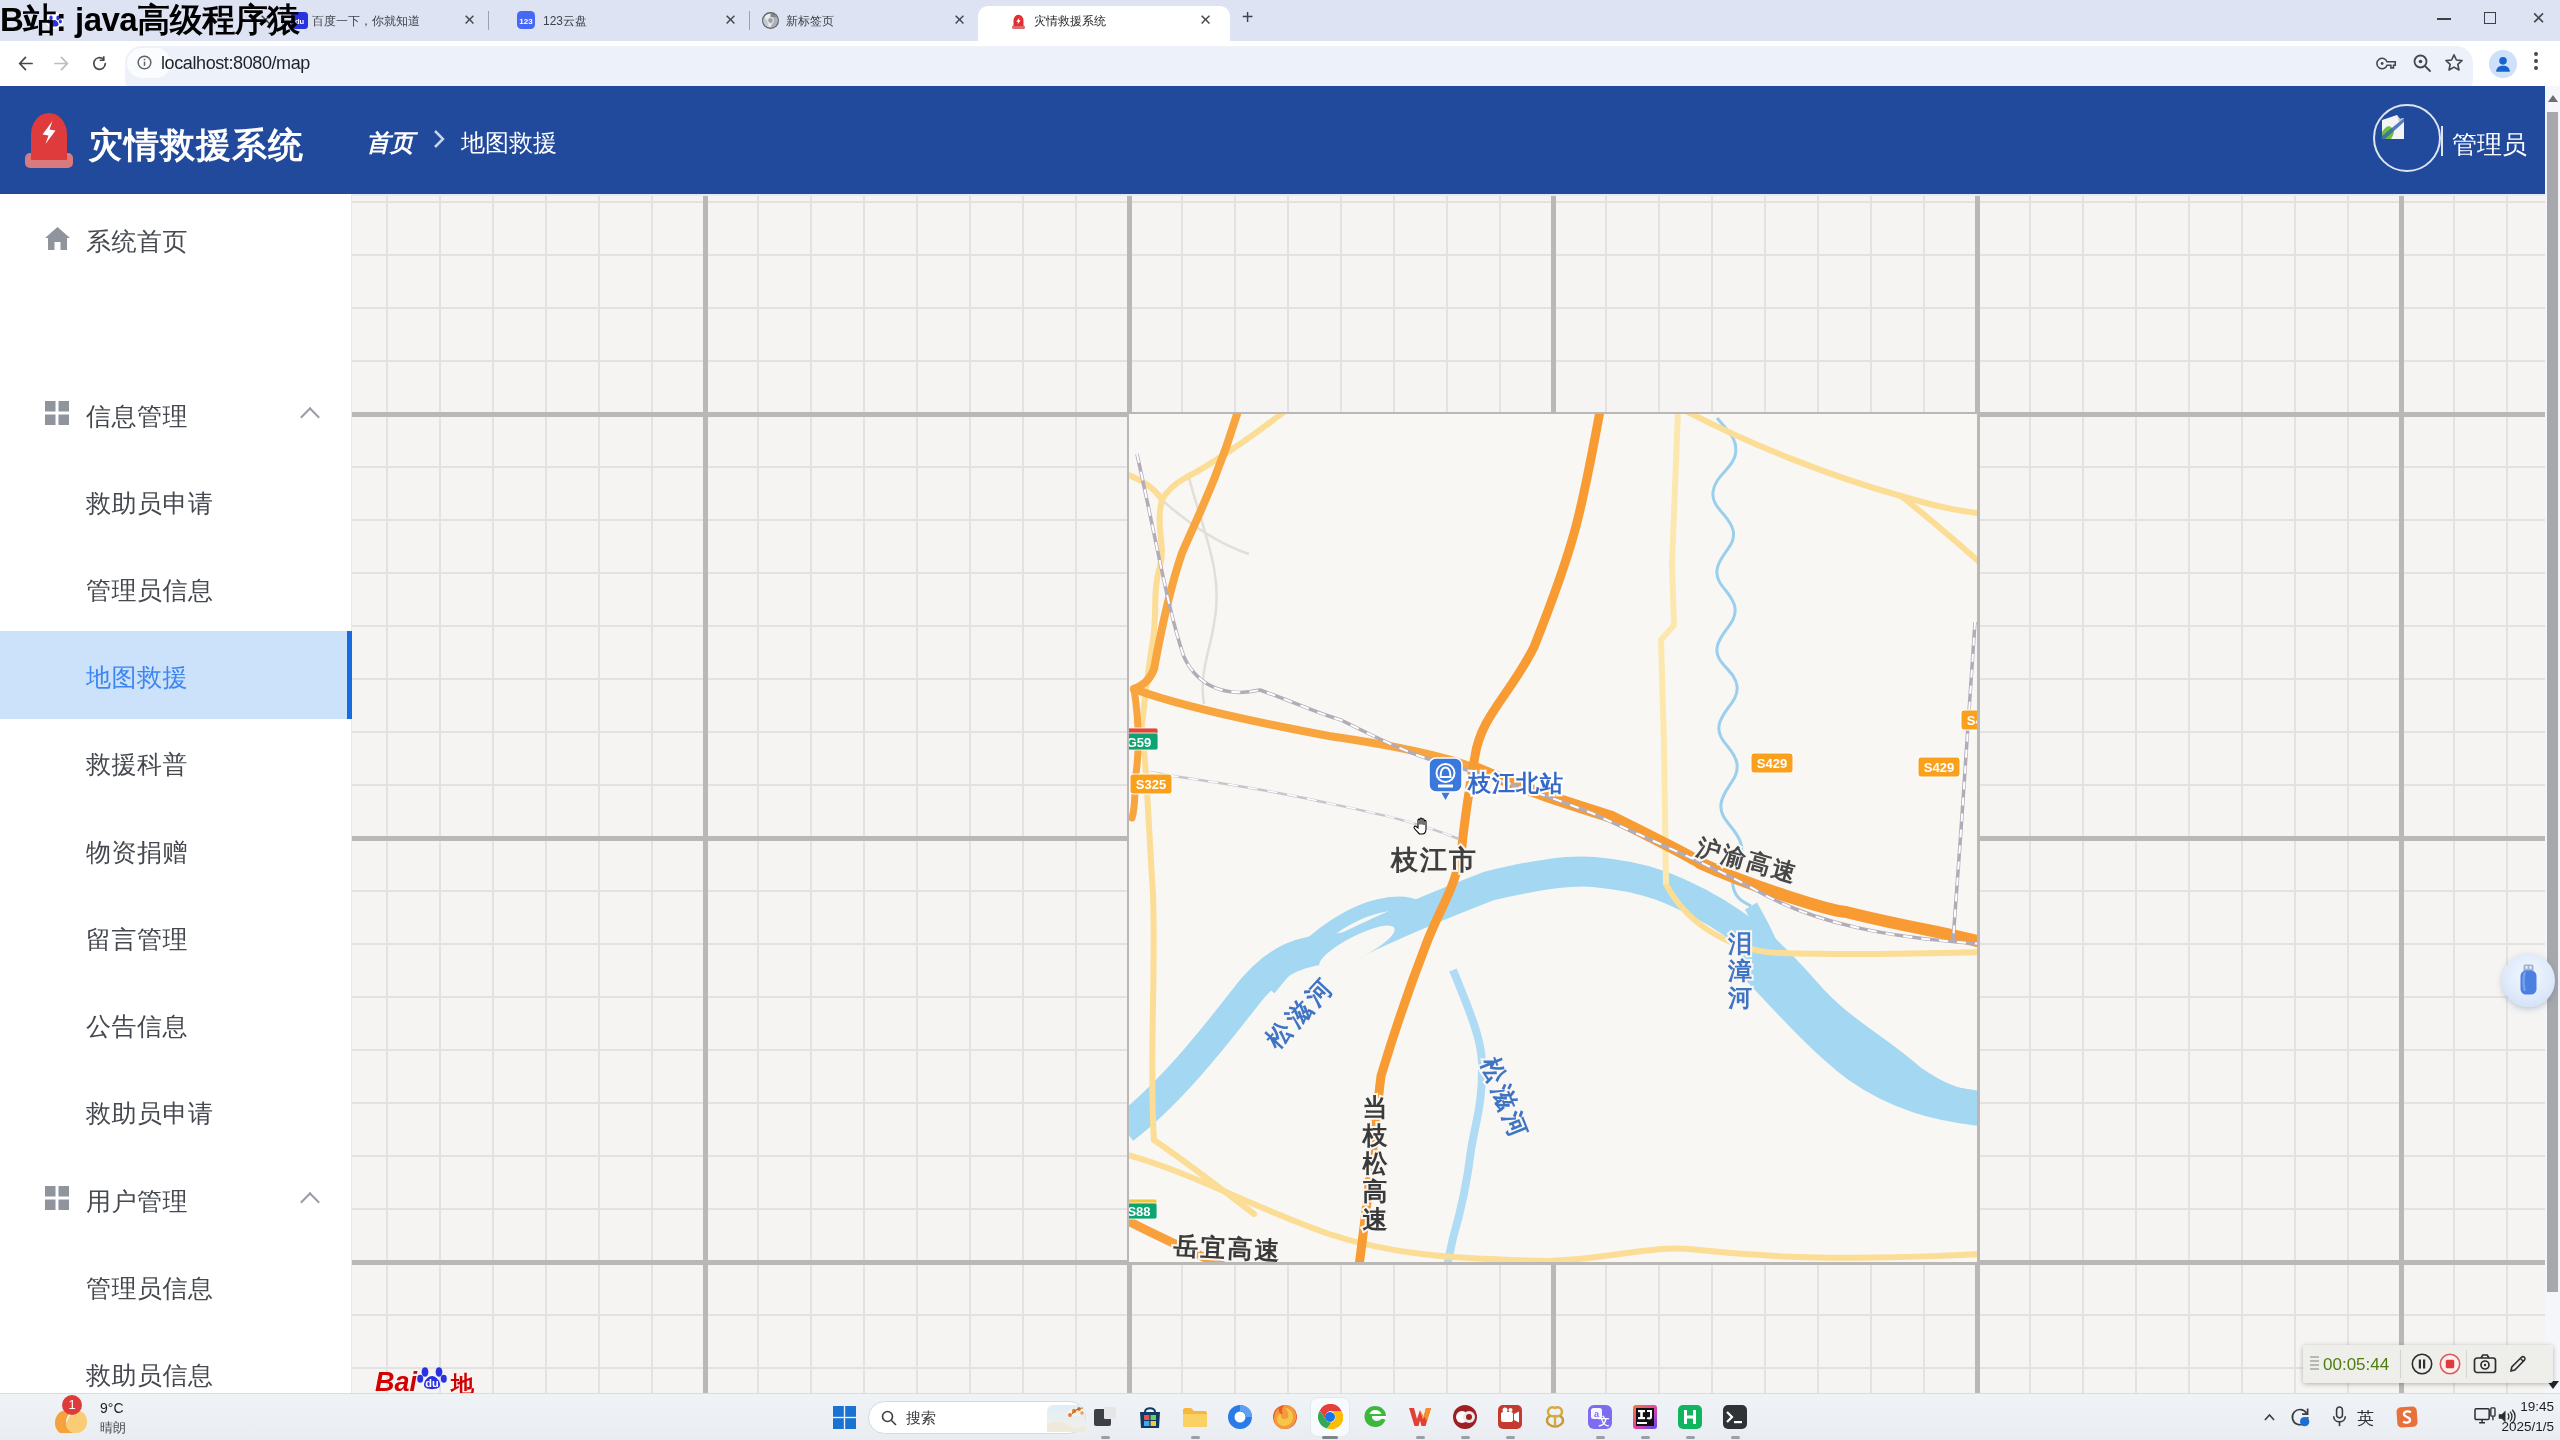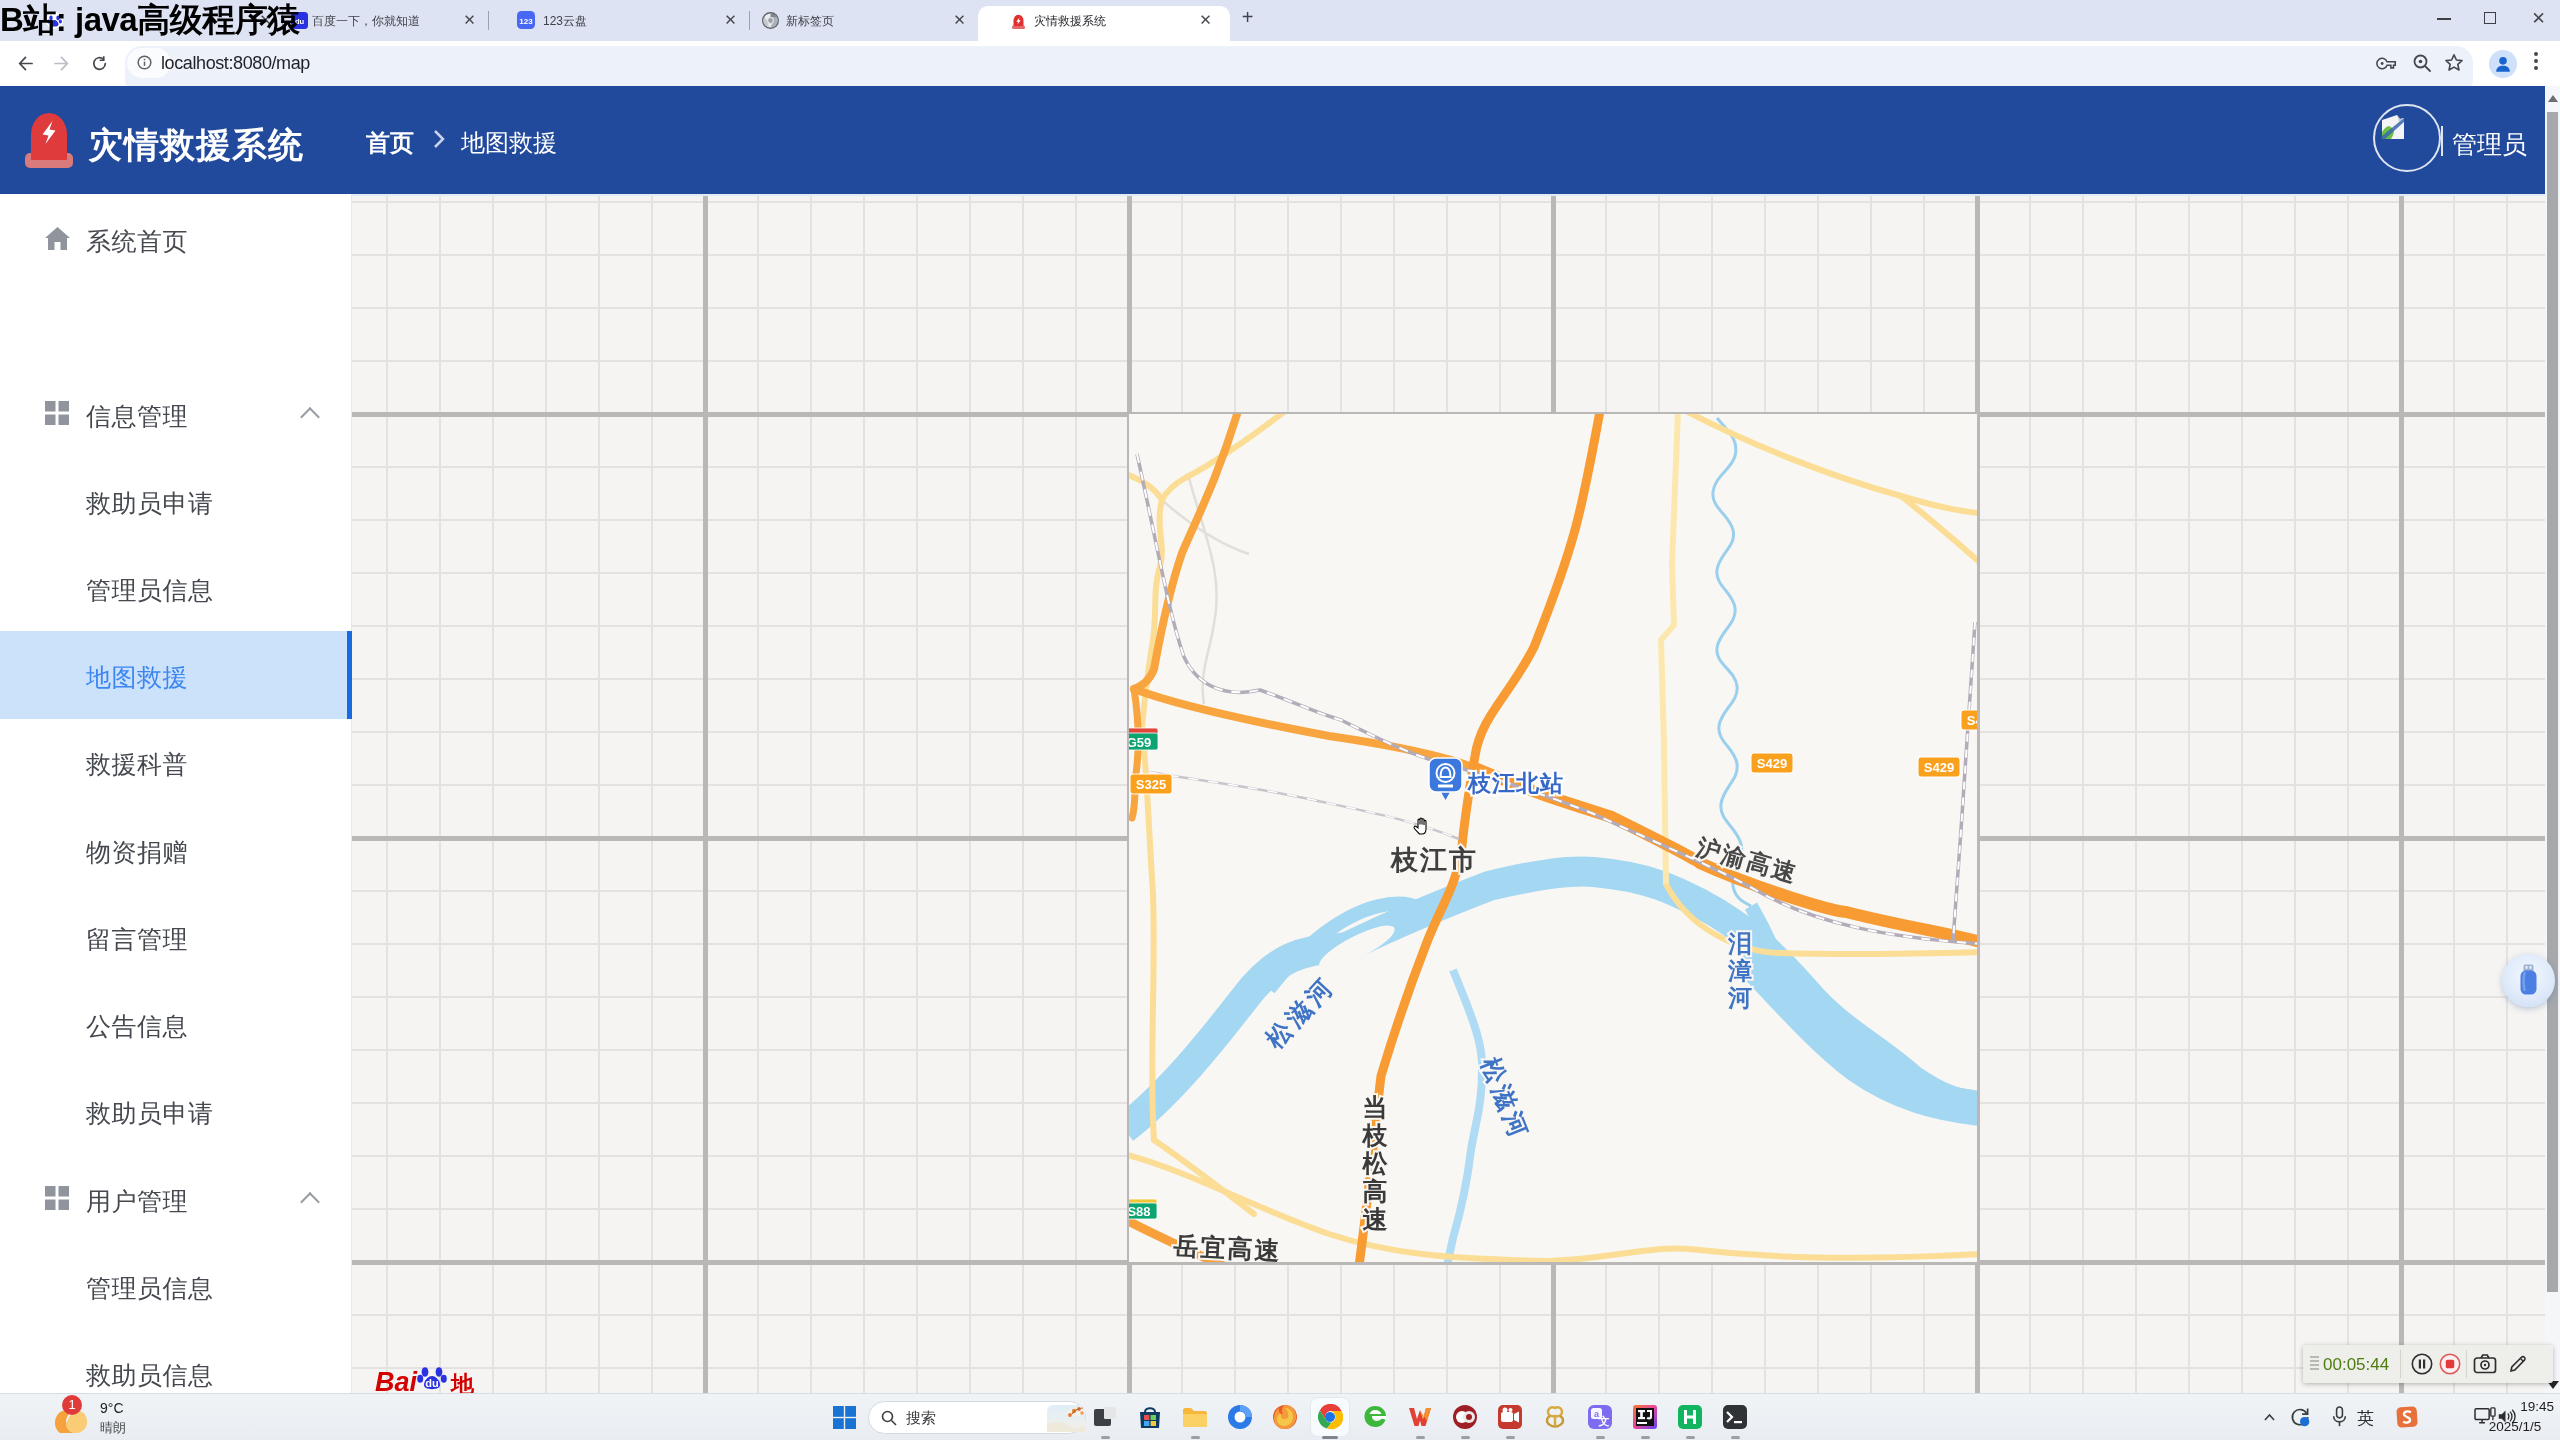--- a/index.html
+++ b/index.html
@@ -134,21 +134,21 @@
     </svg>
   <div style="position:absolute;left:2534px;top:11px;width:4px;height:4px;background:#45484d;border-radius:50%;box-shadow:0 7px 0 #45484d,0 14px 0 #45484d;"></div>
 </div>
 <div id="hdr">
   <svg style="position:absolute;left:24px;top:22px" width="50" height="62" viewBox="0 0 50 62">
       <rect x="1" y="45" width="48" height="15" rx="5" fill="#d97a7c"></rect>
       <path d="M7 52 L7 26 A18 21 0 0 1 43 26 L43 52 Z" fill="#df3a3c"></path>
       <path d="M28.5 13 L18.5 26.5 L24.5 27.5 L21.5 36 L31.5 22.5 L25.5 21.5 Z" fill="#fff"></path>
     </svg>
   <div style="position:absolute;left:88px;top:36px;font-size:35px;font-weight:bold;letter-spacing:1px;">灾情救援系统</div>
-  <div style="position:absolute;left:366px;top:41px;font-size:24px;font-weight:bold;">首页</div>
+  <div style="position:absolute;left:366px;top:41px;font-size:24px;font-weight:bold;font-style:italic;">首页</div>
   <svg style="position:absolute;left:432px;top:43px" width="14" height="20" viewBox="0 0 14 20">
       <path d="M3 2 L11 10 L3 18" stroke="#c9d4ea" stroke-width="2.5" fill="none"></path>
     </svg>
   <div style="position:absolute;left:461px;top:41px;font-size:24px;">地图救援</div>
   <div style="position:absolute;left:2373px;top:18px;width:68px;height:68px;border-radius:50%;border:2px solid rgba(255,255,255,.85);"></div>
   <svg style="position:absolute;left:2378px;top:26px" width="30" height="30" viewBox="0 0 30 30">
       <path d="M4 27 L4 8 L19 3 L22 7 L26 6 L26 27 Z" fill="#f2f4f6"></path>
       <path d="M19 3 L22 7 L26 6 L21 10 Z" fill="#c8ccd2"></path>
       <path d="M4 27 L4 20 C8 14 11 13 14 16 C17 19 16 22 13 27 Z" fill="#6abf40"></path>
       <path d="M26 6 L4 24 L4 27 L7 27 L26 10 Z" fill="#3b66b0" opacity=".85"></path>
@@ -516,15 +516,15 @@
       <rect x="1" y="2" width="17" height="13" rx="1.5" stroke="#2b2d30" stroke-width="1.8" fill="none"></rect>
       <path d="M6 19 L13 19 M9.5 15 L9.5 19" stroke="#2b2d30" stroke-width="1.8"></path>
       <rect x="20" y="1" width="5" height="10" rx="1" stroke="#2b2d30" stroke-width="1.6" fill="none"></rect>
       <path d="M22.5 11 L22.5 16" stroke="#2b2d30" stroke-width="1.6"></path>
     </svg>
   <svg style="position:absolute;left:2498px;top:14px" width="18" height="17" viewBox="0 0 24 22">
       <path d="M1 8 L5 8 L10 3 L10 19 L5 14 L1 14 Z" fill="#2b2d30"></path>
       <path d="M13 7 C15 9 15 13 13 15 M16 4.5 C19.5 8 19.5 14 16 17.5 M19 2 C24 7 24 15 19 20" stroke="#2b2d30" stroke-width="1.8" fill="none"></path>
     </svg>
   <div style="position:absolute;left:2490px;top:5px;width:64px;text-align:right;font-size:13.5px;color:#1d1d1f;">19:45</div>
-  <div style="position:absolute;left:2476px;top:25px;width:78px;text-align:center;font-size:13.5px;color:#1d1d1f;">2025/1/5</div>
+  <div style="position:absolute;left:2476px;top:25px;width:78px;text-align:right;font-size:13.5px;color:#1d1d1f;">2025/1/5</div>
 </div>
 <div id="overlay">B站: java高级程序猿</div>
 
 </body></html>

